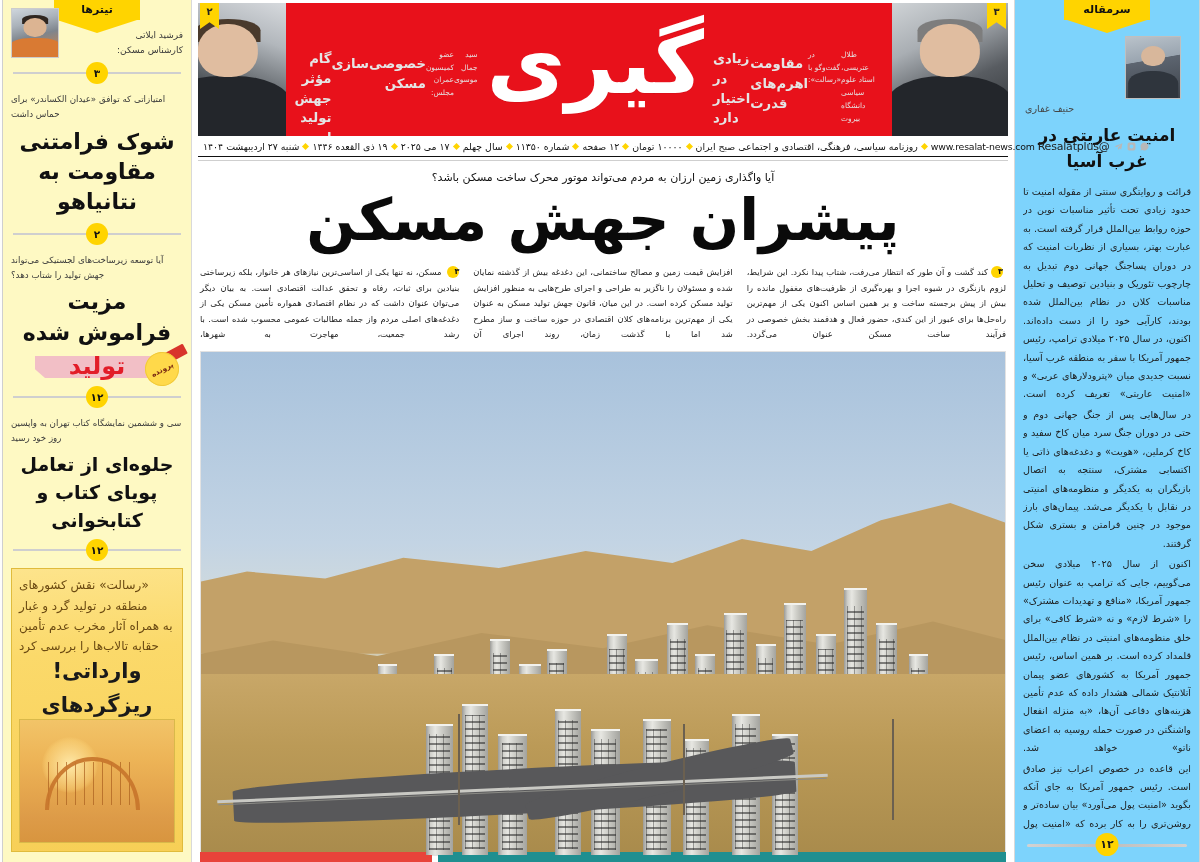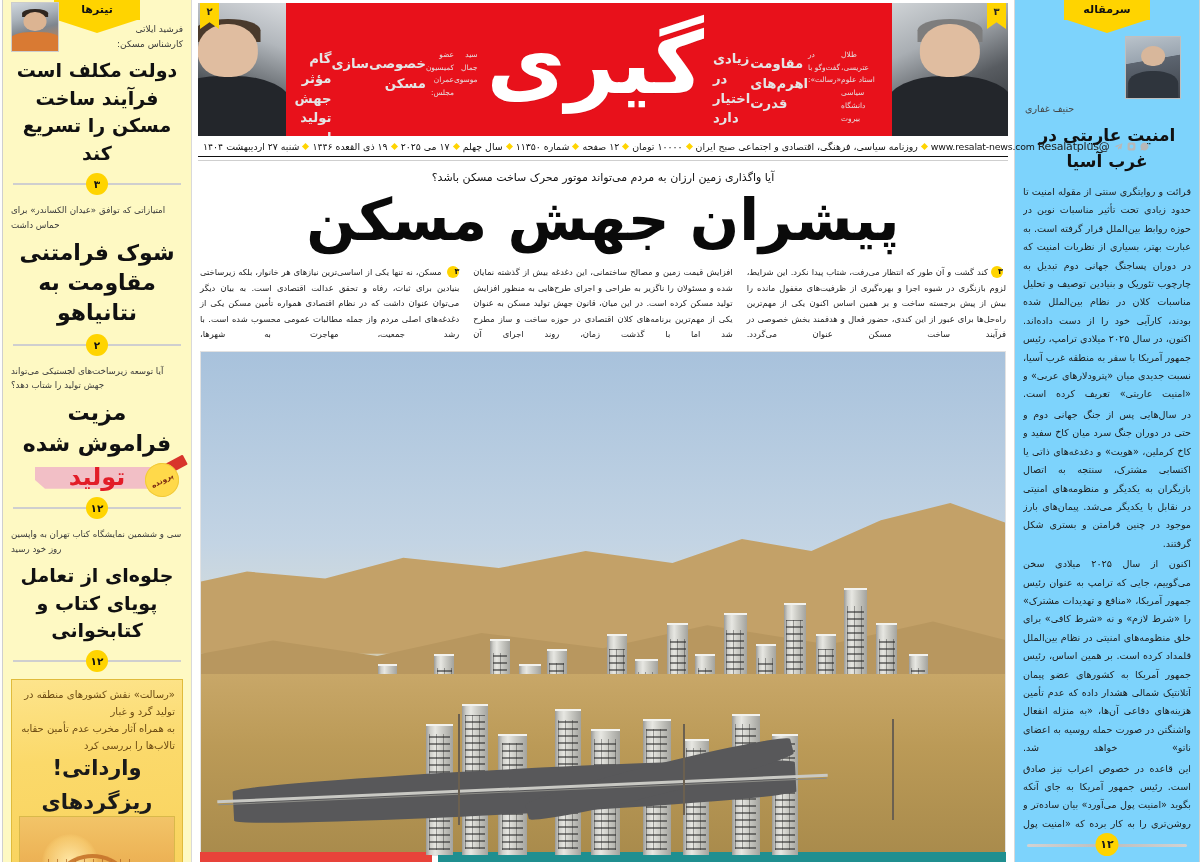--- a/index.html
+++ b/index.html
@@ -357,22 +357,22 @@
   }
 
   
   .dust-box {
     margin-top: 4px;
     background: linear-gradient(175deg,#fde48c 0%,#fbd96a 30%,#f7cf56 100%);
     border: 1px solid #e0bb3c;
     padding: 6px 7px 8px 7px;
   }
   .dust-kicker {
-    font-size: 10px; color: #6b4a12; line-height: 1.7;
-    text-align: right; letter-spacing: -0.2px;
+    font-size: 12px; color: #6b4a12; line-height: 1.7;
+    text-align: left; letter-spacing: -0.2px;
   }
   .dust-head {
     text-align: center; font-size: 21px; font-weight: bold;
     color: #1a1a1a; line-height: 1.34; letter-spacing: -0.9px;
     margin: 4px 0 6px 0;
   }
   .dust-photo {
     height: 124px; position: relative; overflow: hidden;
     border: 1px solid #d9b94a;
     background: linear-gradient(180deg,#f2c468 0%,#edb457 32%,#e6a84f 55%,#dd9b48 80%,#d8953f 100%);
@@ -598,21 +598,20 @@
         <div class="side-kicker">
           <div>فرشید ایلاتی</div>
           <div>کارشناس مسکن:</div>
         </div>
         <div class="side-photo">
           <div class="torso"></div>
           <div class="hair"></div>
           <div class="face"></div>
         </div>
       </div>
-      <div class="side-head">دولت مکلف است فرآیند ساخت مسکن را تسریع کند</div>
       <div class="side-rule-row">
         <div class="side-rule"></div>
         <div class="side-badge">۳</div>
       </div>
     </div>
 
     <div class="side-item">
       <div class="side-kicker-full">امتیازاتی که توافق «عیدان الکساندر» برای حماس داشت</div>
       <div class="side-head lg">شوک فرامتنی مقاومت به نتانیاهو</div>
       <div class="side-rule-row">

